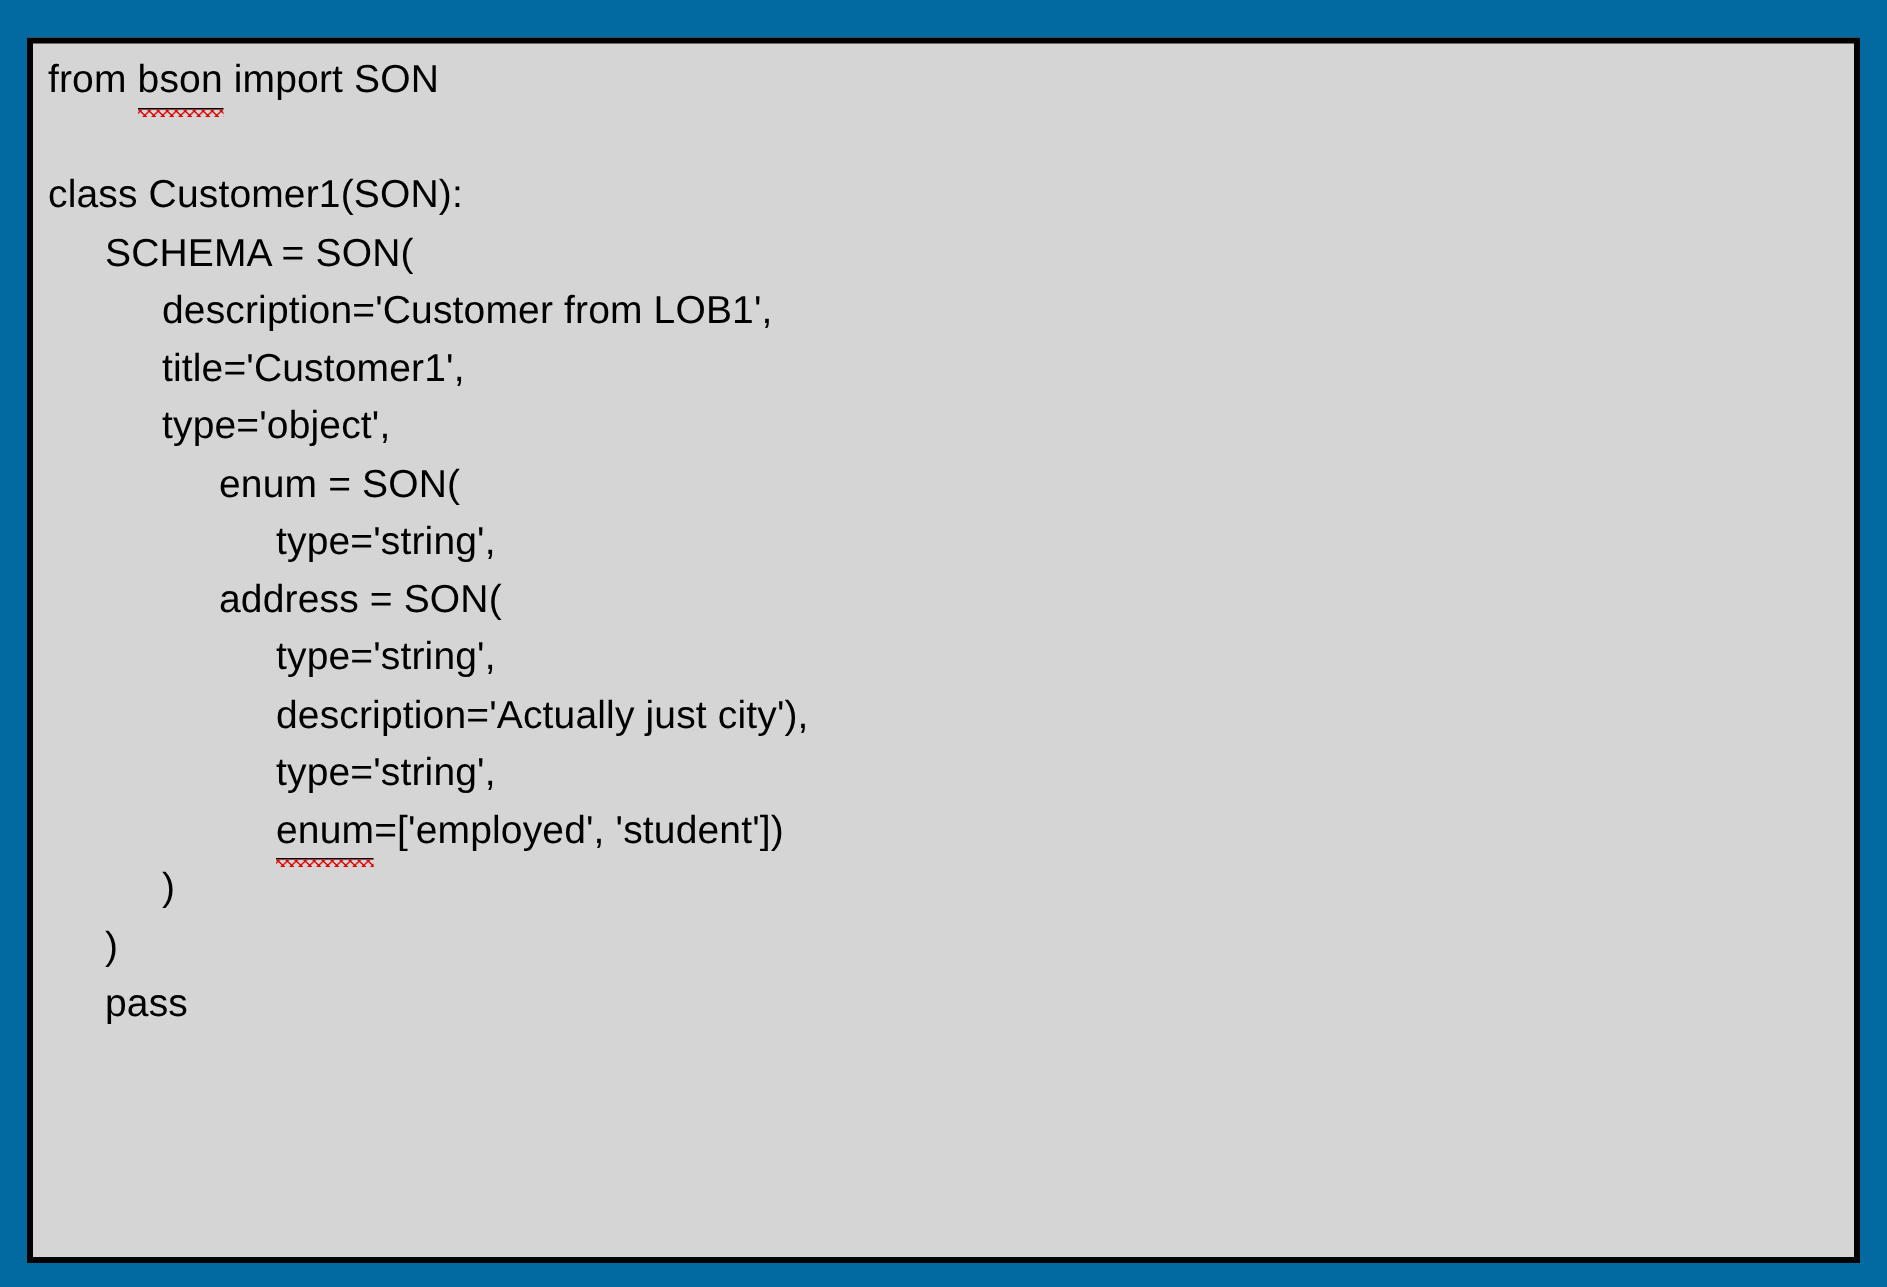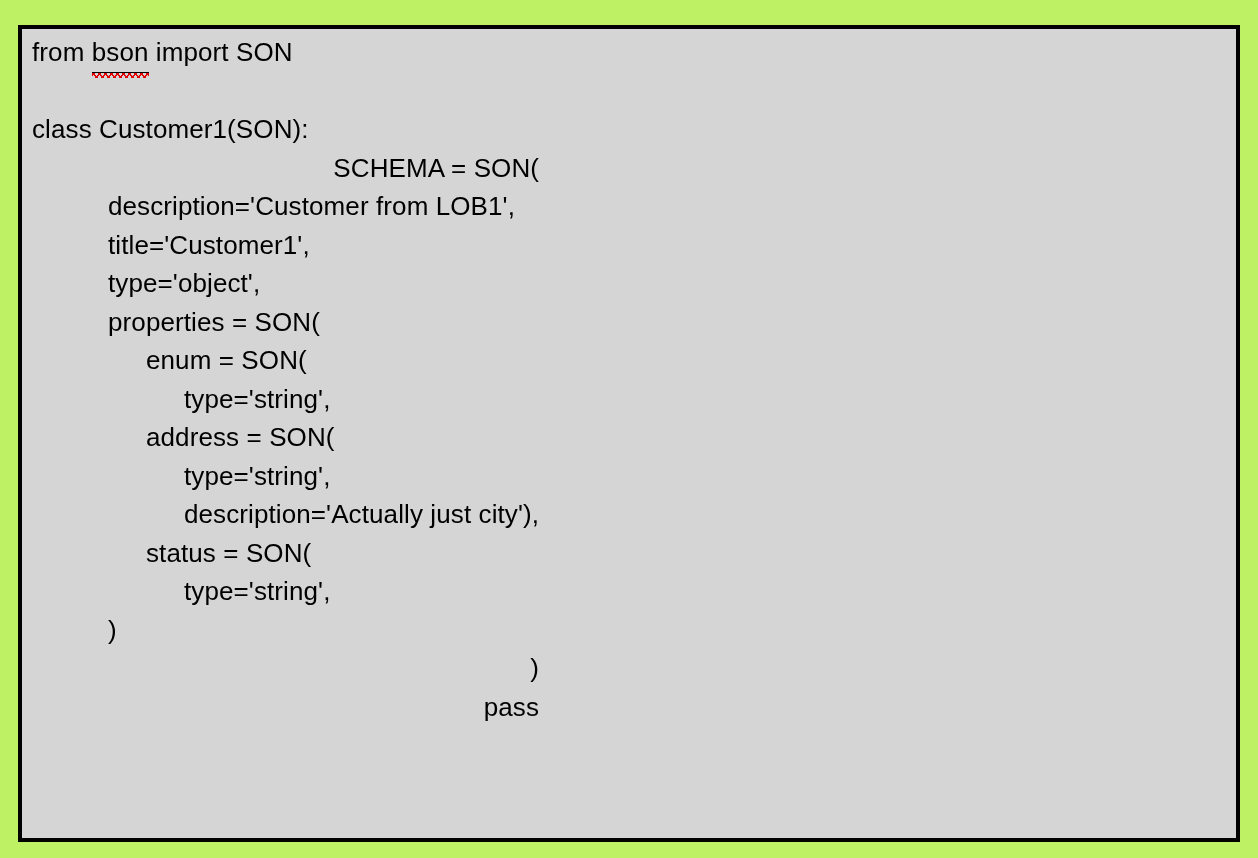--- a/index.html
+++ b/index.html
@@ -52,21 +52,21 @@
     letter-spacing: 0.1px;
     height: 38.5px;
   }
 
   .code-line.blank {
     
   }
 
   
   .ind-0 { padding-left: 4px; }
-  .ind-1 { padding-left: 42px; text-align: right; }
+  .ind-1 { padding-left: 42px; }
   .ind-2 { padding-left: 80px; }
   .ind-3 { padding-left: 118px; }
   .ind-4 { padding-left: 156px; }
 
   
   .misspelled {
     position: relative;
     display: inline-block;
     border-bottom: 1px solid #000000;
   }
@@ -82,36 +82,35 @@
       linear-gradient(-45deg, transparent 42%, #e00000 42%, #e00000 58%, transparent 58%);
     background-size: 6px 5px;
     background-repeat: repeat-x;
     background-position: 0 0, 3px 0;
     pointer-events: none;
   }
 </style>
 </head>
 <body style="background: rgb(255, 255, 255);">
 
-<div id="page" style="background: #bef264;">
+<div id="page" style="background: #0369a1;">
   <div id="code-block" style="background: rgb(213, 213, 213); border-color: rgb(0, 0, 0);">
     <div id="code-listing" style="color: rgb(0, 0, 0);">
         <div class="code-line ind-0"><span>from </span><span class="misspelled">bson</span><span> import SON</span></div>
         <div class="code-line ind-0 blank">&nbsp;</div>
         <div class="code-line ind-0"><span>class Customer1(SON):</span></div>
         <div class="code-line ind-1"><span>SCHEMA = SON(</span></div>
         <div class="code-line ind-2"><span>description='Customer from LOB1',</span></div>
         <div class="code-line ind-2"><span>title='Customer1',</span></div>
         <div class="code-line ind-2"><span>type='object',</span></div>
-        <div class="code-line ind-2"><span>properties = SON(</span></div>
         <div class="code-line ind-3"><span>enum = SON(</span></div>
         <div class="code-line ind-4"><span>type='string',</span></div>
         <div class="code-line ind-3"><span>address = SON(</span></div>
         <div class="code-line ind-4"><span>type='string',</span></div>
         <div class="code-line ind-4"><span>description='Actually just city'),</span></div>
-        <div class="code-line ind-3"><span>status = SON(</span></div>
         <div class="code-line ind-4"><span>type='string',</span></div>
+        <div class="code-line ind-4"><span class="misspelled">enum</span><span>=['employed', 'student'])</span></div>
         <div class="code-line ind-2"><span>)</span></div>
         <div class="code-line ind-1"><span>)</span></div>
         <div class="code-line ind-1"><span>pass</span></div>
       </div>
   </div>
 </div>
 
 </body></html>

